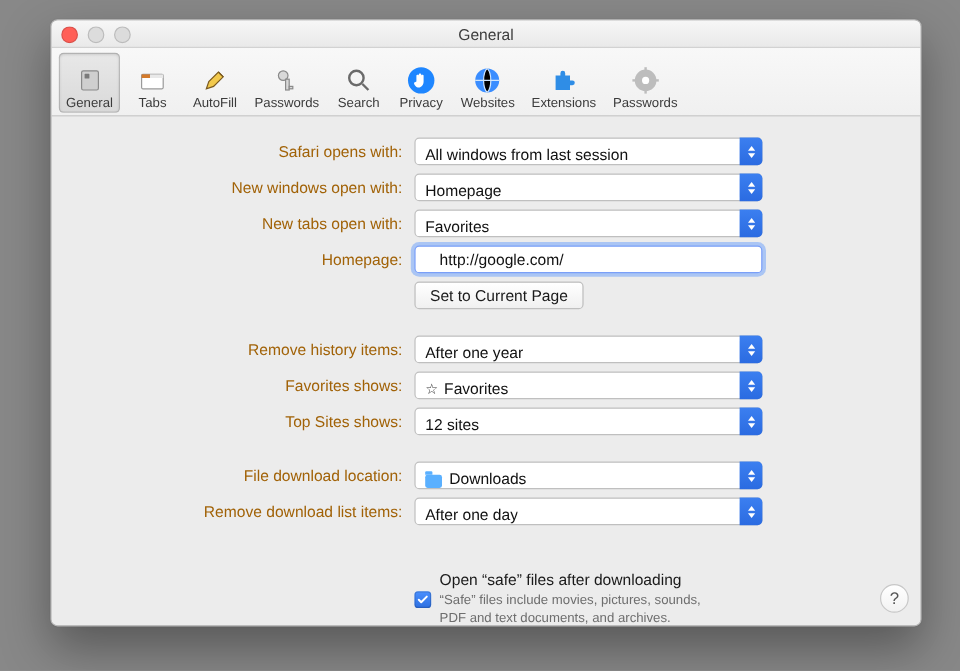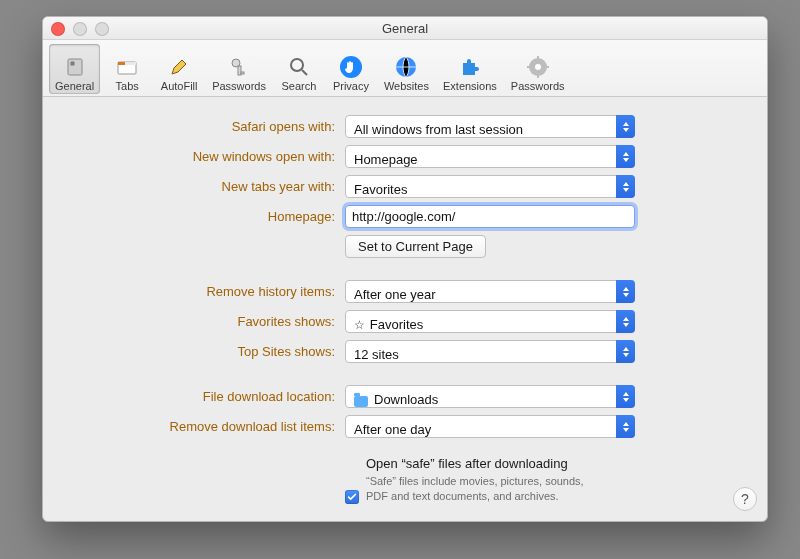--- a/index.html
+++ b/index.html
@@ -76,34 +76,34 @@
   .select .cap::before,.select .cap::after{
     content:"";width:0;height:0;border-left:3.5px solid transparent;border-right:3.5px solid transparent;
   }
   .select .cap::before{border-bottom:4px solid #fff;margin-bottom:2px;}
   .select .cap::after{border-top:4px solid #fff;}
   .select .vstar{margin-right:5px;font-size:12px;color:#333;}
   .select .vfolder{width:14px;height:11px;background:#5ab0ff;border-radius:2px;margin-right:6px;position:relative;}
   .select .vfolder::before{content:"";position:absolute;left:0;top:-3px;width:6px;height:3px;background:#5ab0ff;border-radius:1px 1px 0 0;}
   .textinput{
     height:21px;background:#fff;border:1px solid var(--field-border);border-radius:4px;
-    padding:0 6px;font-size:13px;color:#111;
+    padding:0 20px;font-size:13px;color:#111;
   }
   .textinput.focus{
     border-color:var(--field-focus);
     box-shadow:0 0 0 3px rgba(90,150,255,.45);
   }
   .pushbtn{
     height:21px;border:1px solid var(--field-border);
     background:linear-gradient(var(--btn-grad-top),var(--btn-grad-bot));
     border-radius:4px;padding:0 12px;font-size:13px;color:#1a1a1a;
     display:inline-flex;align-items:center;cursor:default;
   }
   .btnrow{grid-column:2/3;}
-  .checkrow{grid-column:2/3;display:flex;align-items:flex-end;gap:7px;}
+  .checkrow{grid-column:2/3;display:flex;align-items:center;gap:7px;margin-top:20px;}
   .checkbox{
     width:14px;height:14px;border-radius:3px;background:linear-gradient(#4a90ff,#2d6fe0);
     display:flex;align-items:center;justify-content:center;flex:none;margin-top:1px;
     box-shadow:inset 0 0 0 1px rgba(0,0,0,.15);
   }
   .checkbox svg{width:10px;height:10px;}
   .help{
     position:absolute;right:10px;bottom:10px;width:22px;height:22px;border-radius:50%;
     background:linear-gradient(#fff,#f2f2f2);border:1px solid #c8c8c8;
     display:flex;align-items:center;justify-content:center;color:#555;font-size:14px;
@@ -224,21 +224,21 @@
         <span class="value">All windows from last session</span>
         <span class="cap"></span>
       </div>
 
       <div class="lbl">New windows open with:</div>
       <div class="select">
         <span class="value">Homepage</span>
         <span class="cap"></span>
       </div>
 
-      <div class="lbl">New tabs year with:</div>
+      <div class="lbl">New tabs open with:</div>
       <div class="select">
         <span class="value">Favorites</span>
         <span class="cap"></span>
       </div>
 
       <div class="lbl">Homepage:</div>
       <input class="textinput focus" value="http://google.com/" style="">
 
       <div></div>
       <div class="btnrow">

